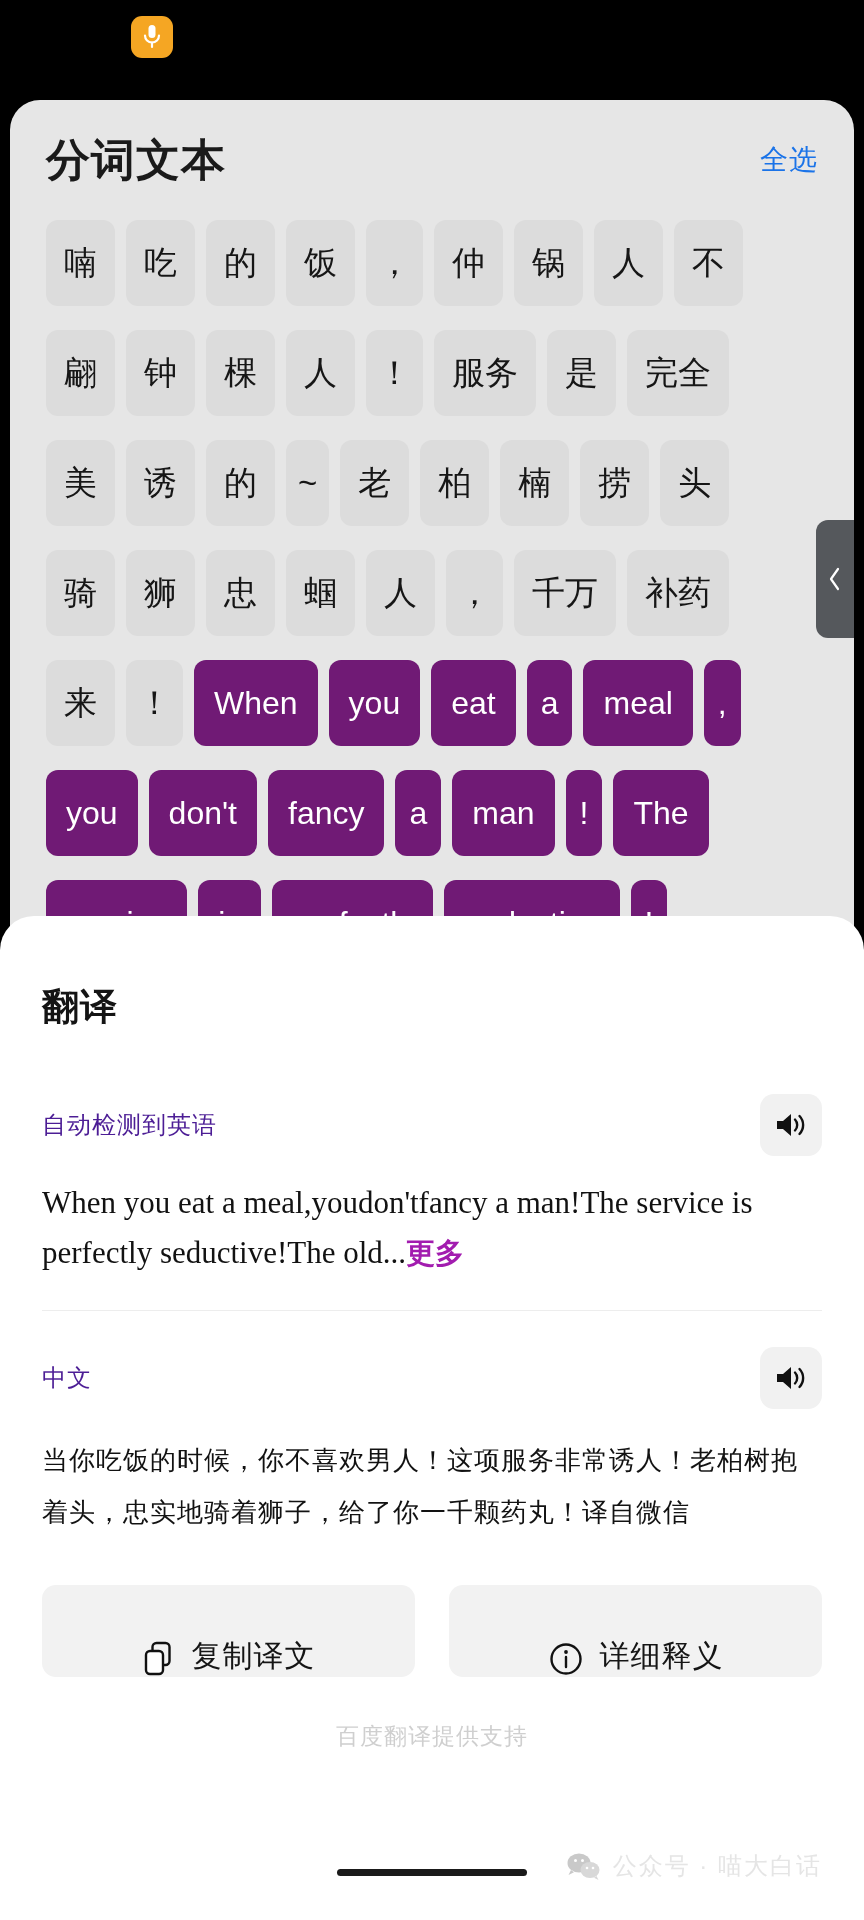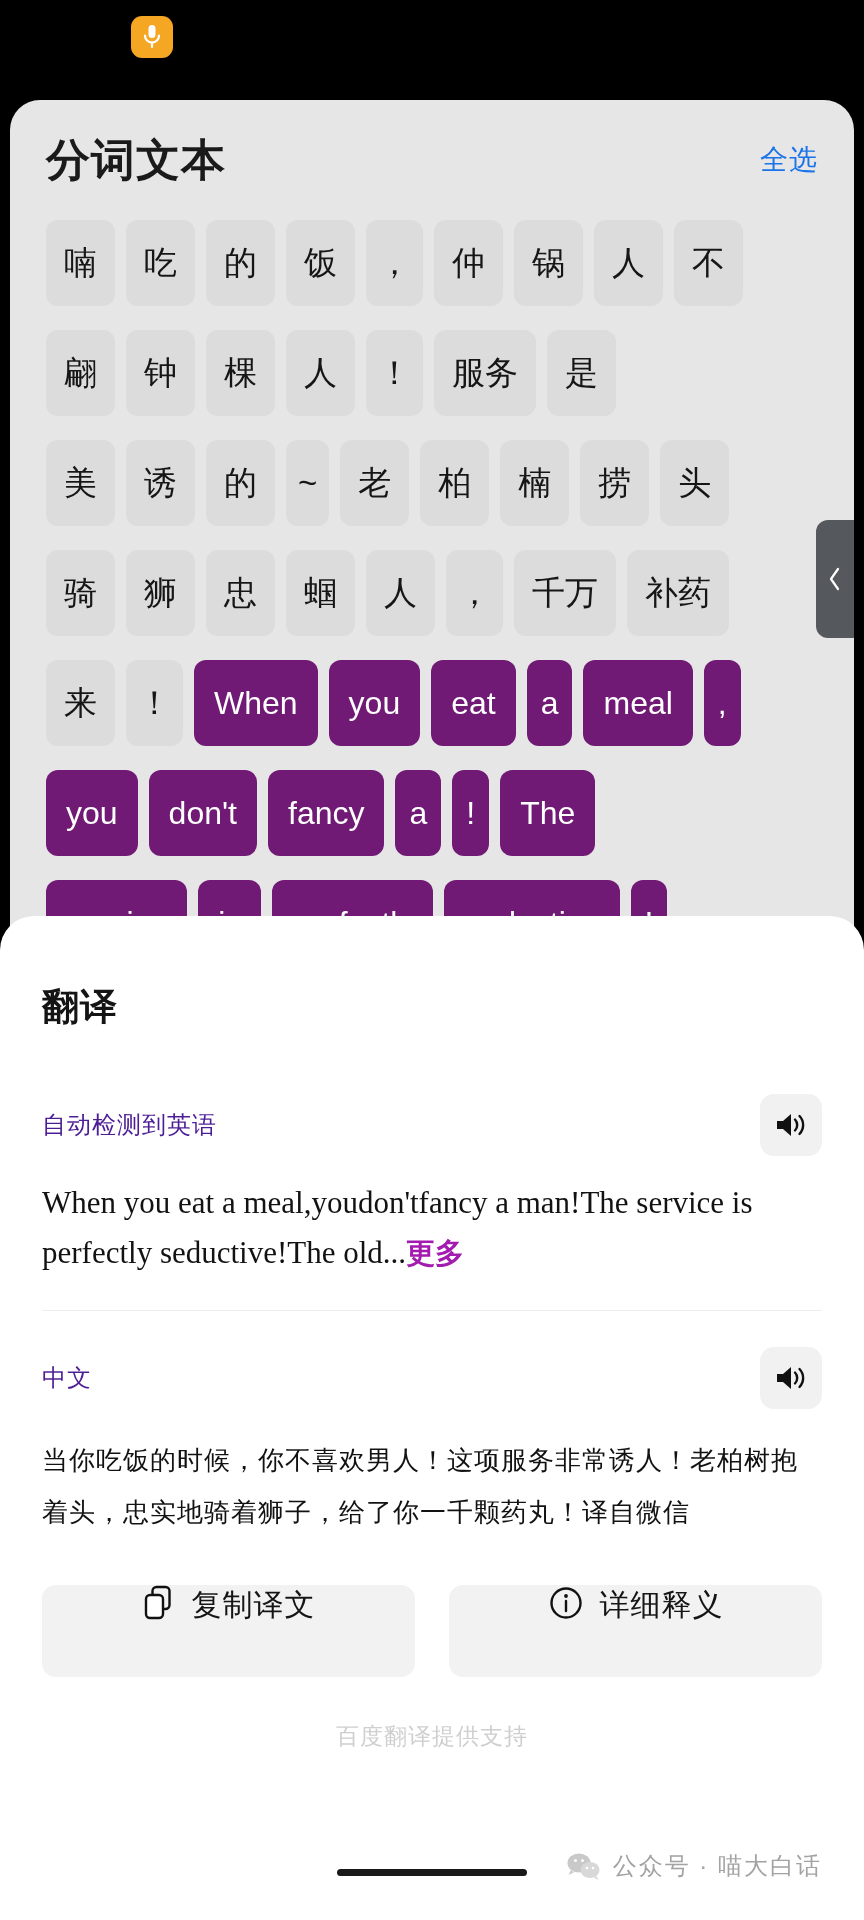--- a/index.html
+++ b/index.html
@@ -212,21 +212,21 @@
     margin-top: 46px;
     display: flex;
     gap: 34px;
   }
   .action-btn {
     flex: 1;
     height: 92px;
     border-radius: 14px;
     background: #F2F2F2;
     display: flex;
-    align-items: flex-start;
+    align-items: flex-end;
     justify-content: center;
     gap: 16px;
   }
   .action-btn svg { display: block; }
   .action-label {
     font-size: 30px;
     color: #151515;
     letter-spacing: 1px;
   }
 
@@ -255,21 +255,21 @@
     position: absolute;
     right: 42px;
     bottom: 38px;
     display: flex;
     align-items: center;
     gap: 11px;
     z-index: 30;
   }
   .watermark-text {
     font-size: 24px;
-    color: #a3a3a3;
+    color: #e5e5e5;
     letter-spacing: 2px;
   }
   .wechat-mark { display: block; }
 </style>
 </head>
 <body>
 
 <div id="screen">
 
   <div class="statusbar">
@@ -302,20 +302,21 @@
           <div class="chip">不</div>
         </div>
         <div class="chip-row">
           <div class="chip">翩</div>
           <div class="chip">钟</div>
           <div class="chip">棵</div>
           <div class="chip">人</div>
           <div class="chip narrow">！</div>
           <div class="chip">服务</div>
           <div class="chip">是</div>
+          <div class="chip">完全</div>
         </div>
         <div class="chip-row">
           <div class="chip">美</div>
           <div class="chip">诱</div>
           <div class="chip">的</div>
           <div class="chip narrow">~</div>
           <div class="chip">老</div>
           <div class="chip">柏</div>
           <div class="chip">楠</div>
           <div class="chip">捞</div>
@@ -339,20 +340,21 @@
           <div class="chip sel">eat</div>
           <div class="chip sel narrow">a</div>
           <div class="chip sel">meal</div>
           <div class="chip sel narrow">,</div>
         </div>
         <div class="chip-row">
           <div class="chip sel">you</div>
           <div class="chip sel">don't</div>
           <div class="chip sel">fancy</div>
           <div class="chip sel narrow">a</div>
+          <div class="chip sel">man</div>
           <div class="chip sel narrow">!</div>
           <div class="chip sel">The</div>
         </div>
         <div class="chip-row">
           <div class="chip sel">service</div>
           <div class="chip sel">is</div>
           <div class="chip sel">perfectly</div>
           <div class="chip sel">seductive</div>
           <div class="chip sel narrow">!</div>
         </div>

